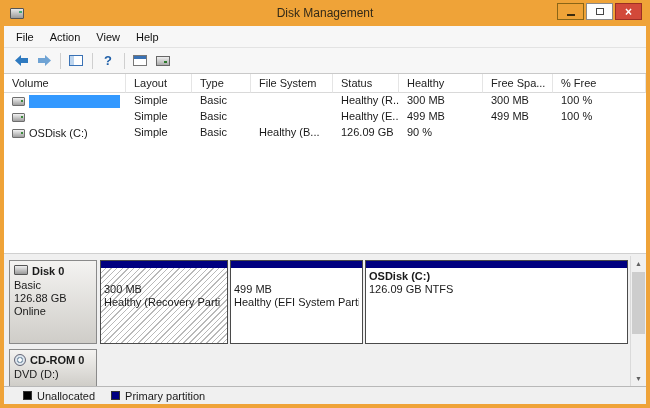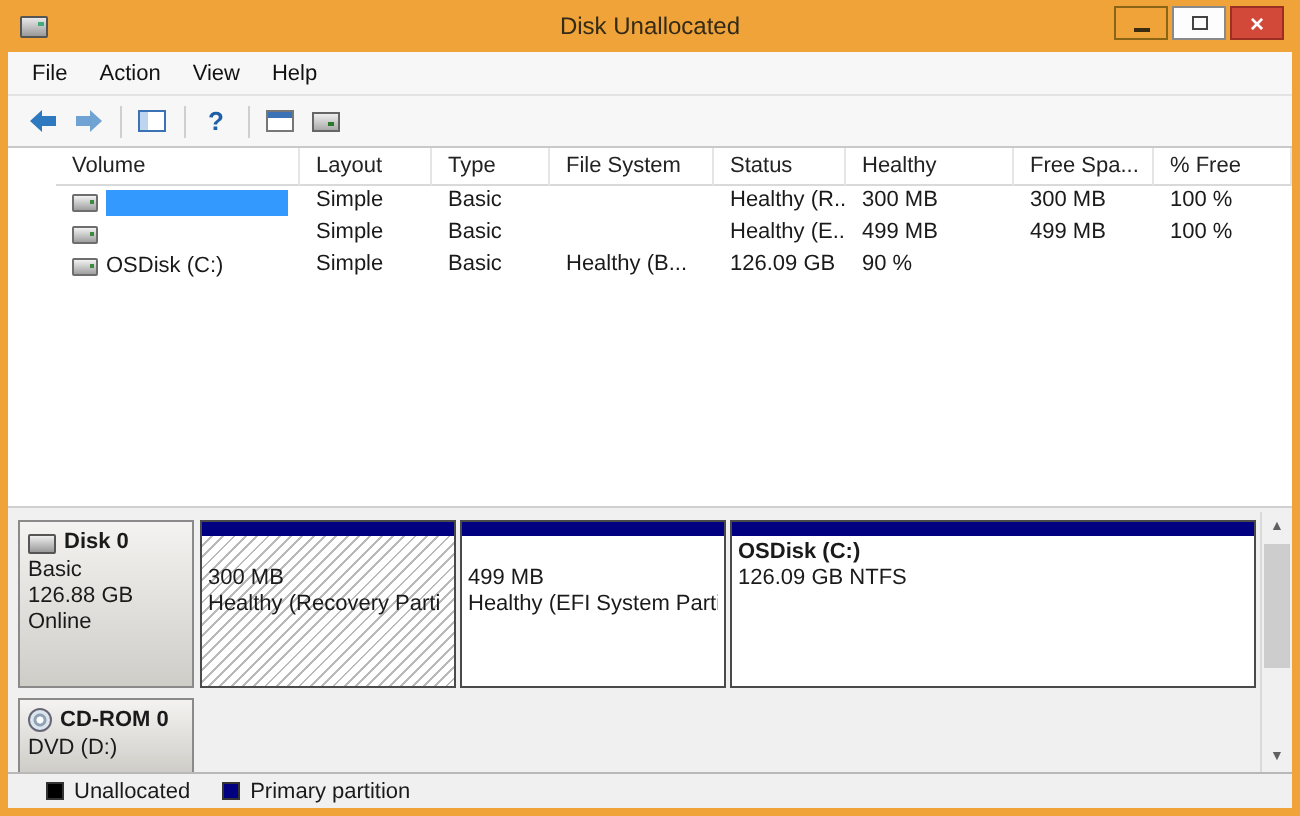--- a/index.html
+++ b/index.html
@@ -56,21 +56,21 @@
   .q-icon { color: #1F5FA8; font-weight: bold; font-size: 13px; }
   .win-glyph { width: 14px; height: 11px; border: 1px solid #3A72B5; background: #fff; position: relative; }
   .win-glyph::before { content:""; position:absolute; left:0; top:0; bottom:0; width:4px; background:#BDD5EE; }
   .pane-glyph { width: 14px; height: 11px; border: 1px solid #777; background: #fff; position: relative; }
   .pane-glyph::before { content:""; position:absolute; left:0; right:0; top:0; height:3px; background:#3A72B5; }
   .disk-glyph { width: 14px; height: 10px; border: 1px solid #666; background: linear-gradient(#eee,#aaa); position: relative; }
   .disk-glyph::after { content:""; position:absolute; right:2px; bottom:2px; width:3px; height:2px; background:#2b7a2b; }
 
   
   .listview { flex: 1 1 auto; background: #fff; overflow: hidden; }
-  .lv-grid { display: grid; grid-template-columns: 122px 66px 59px 82px 66px 84px 70px auto; padding-left: 24px; }
+  .lv-grid { display: grid; grid-template-columns: 122px 66px 59px 82px 66px 84px 70px auto; }
   .lv-header .cell {
     height: 19px; line-height: 18px; padding-left: 8px;
     border-right: 1px solid #E5E5E5; border-bottom: 1px solid #D9D9D9;
     background: #FFFFFF; color: #222; white-space: nowrap; overflow: hidden;
   }
   .lv-row .cell { height: 16px; line-height: 15px; padding-left: 8px; white-space: nowrap; overflow: hidden; }
   .vol-cell { display: flex; align-items: center; padding-left: 8px; }
   .drive-ico {
     width: 13px; height: 9px; flex: 0 0 auto; margin-right: 4px;
     background: linear-gradient(#f2f2f2, #9f9f9f);
@@ -84,21 +84,21 @@
 
   
   .bottompane { flex: 0 0 130px; background: #F0F0F0; display: flex; overflow: hidden; }
   .pane-rows { flex: 1 1 auto; overflow: hidden; padding: 4px 2px 0 5px; }
   .disk-row { display: flex; margin-bottom: 5px; }
   .disk-head {
     flex: 0 0 88px; height: 84px; margin-right: 3px;
     background: linear-gradient(#F4F3F1, #CFCDC8);
     border: 1px solid #8A8A8A; padding: 4px 4px;
   }
-  .disk-head .dh-title { display: flex; align-items: flex-end; font-weight: bold; margin-bottom: 2px; }
+  .disk-head .dh-title { display: flex; align-items: flex-start; font-weight: bold; margin-bottom: 2px; }
   .dh-ico { width: 14px; height: 10px; margin-right: 4px; background: linear-gradient(#eee,#999); border: 1px solid #555; border-radius: 1px; flex: 0 0 auto; }
   .cd-ico {
     width: 12px; height: 12px; margin-right: 4px; border-radius: 50%; flex: 0 0 auto;
     background: radial-gradient(circle at 50% 50%, #fff 0 1.5px, #8fa3b5 2px 3px, #dde6ee 3.5px 5px, #90a2b2 5.5px);
     border: 1px solid #667;
   }
   .disk-head .dh-line { line-height: 13px; }
   .cd-head { height: 38px; }
 
   .partitions { flex: 1 1 auto; display: flex; height: 84px; }
@@ -130,21 +130,21 @@
   .swatch.black { background: #000000; }
   .swatch.navy { background: #000080; }
 </style>
 </head>
 <body>
 
 <div class="window">
 
   <div class="titlebar">
     <div class="app-icon"></div>
-    <div class="title">Disk Unallocated</div>
+    <div class="title">Disk Management</div>
     <div class="win-controls">
       <div class="wbtn min">
           <span></span>
         </div>
       <div class="wbtn max">
           <span></span>
         </div>
       <div class="wbtn close">×</div>
     </div>
   </div>

